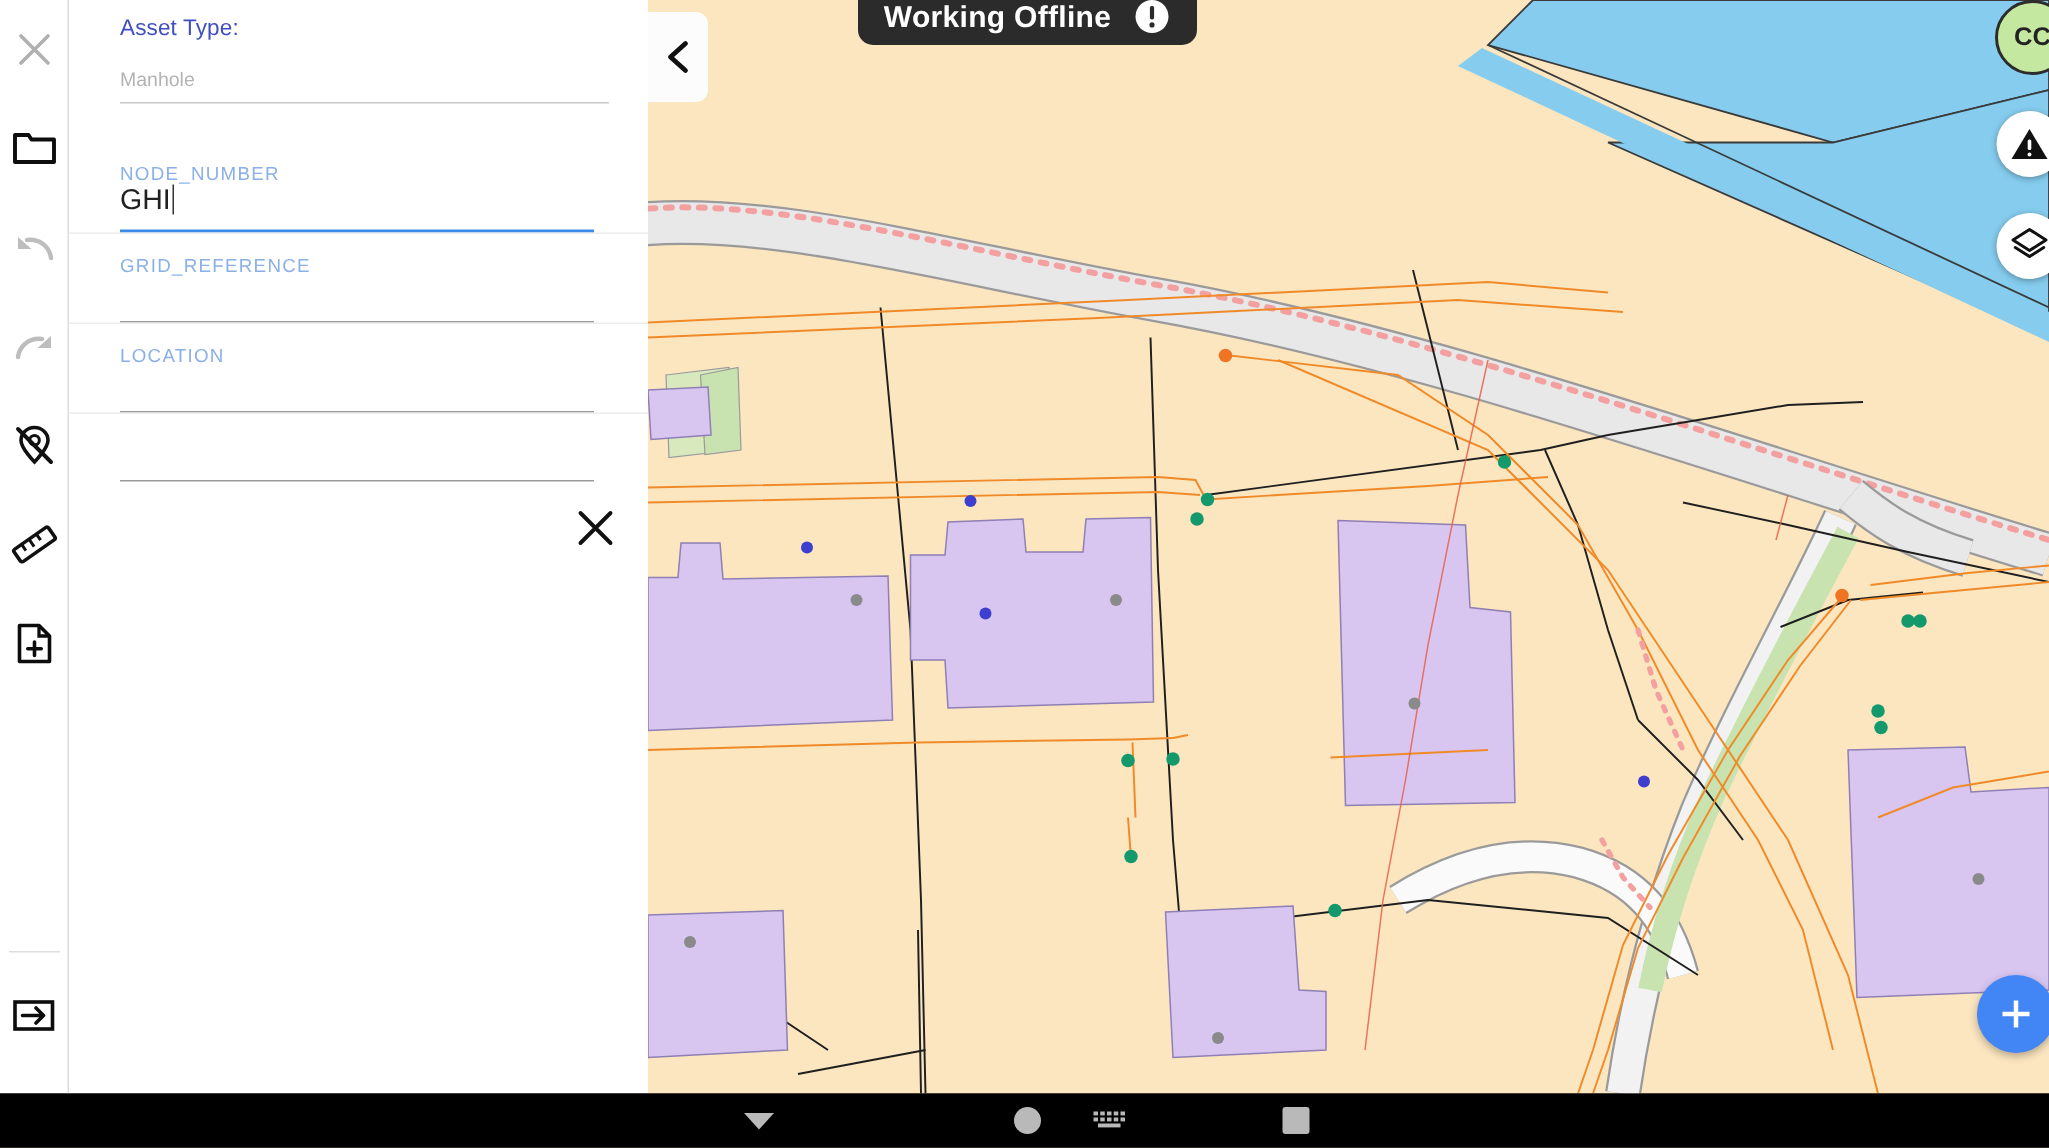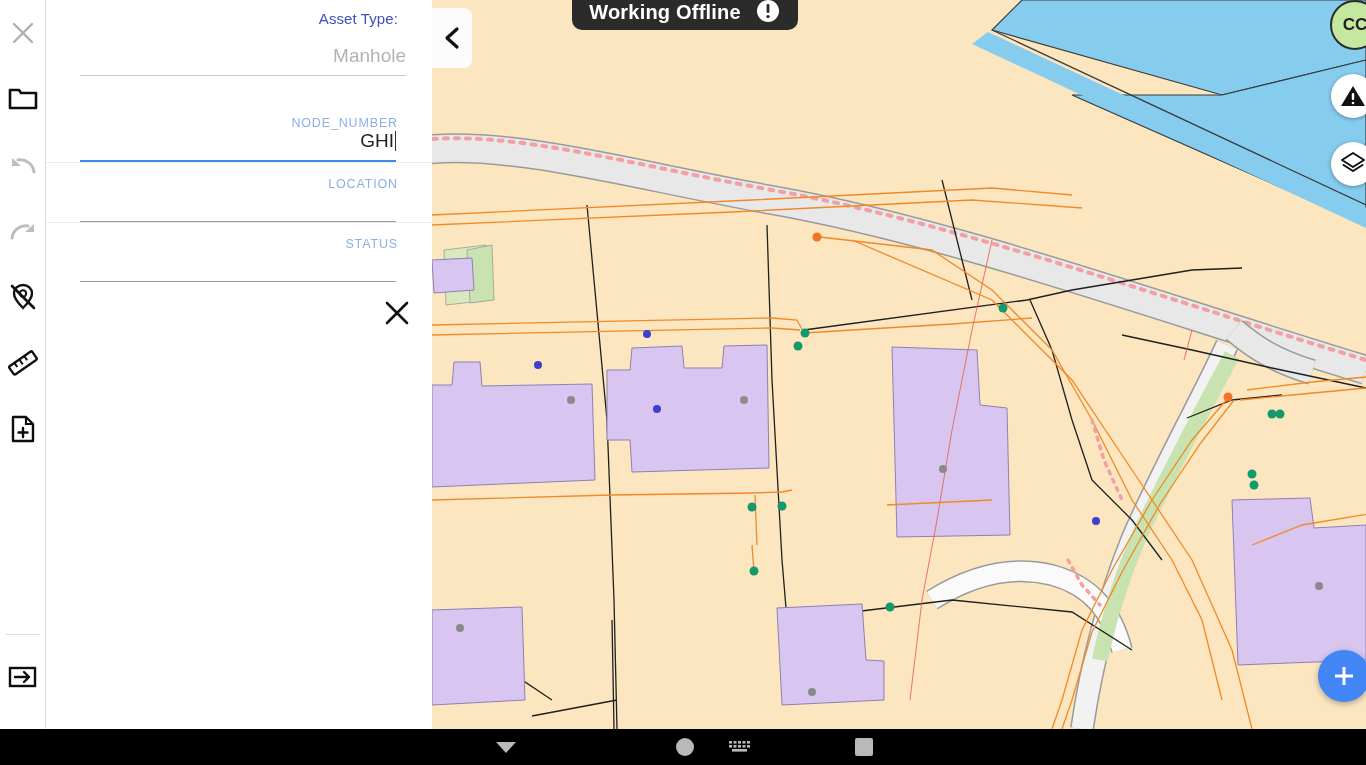--- a/index.html
+++ b/index.html
@@ -22,26 +22,26 @@
     display:flex; flex-direction:column; align-items:center;
   }
   .tool-btn { width:46px; height:66px; display:flex; align-items:center; justify-content:center; cursor:pointer; }
   .tool-divider { width:34px; height:1px; background:#ddd; margin:0 auto; }
 
   
   #form-panel {
     position:absolute; left:46px; top:0; width:386px; height:729px;
     background:#fff; overflow:hidden;
   }
-  #form-scroll { position:absolute; left:0; top:0; width:386px; height:729px;text-align:right; }
+  #form-scroll { position:absolute; left:0; top:0; width:386px; height:729px; }
 
   .asset-type-block { padding:10px 34px 0 34px; }
   .asset-type-label { color:#3f4fc0; font-size:15px; letter-spacing:.1px; }
   .asset-type-value {
-    margin-top:18px; font-size:19px; color:#b3b3b3;
+    margin-top:18px; font-size:13px; color:#b3b3b3;
     padding-bottom:8px; border-bottom:1px solid #c8c8c8; width:326px;
   }
 
   .field-row { padding:14px 34px 0 34px; border-top:1px solid #ececec; }
   .field-row.first { border-top:none; margin-top:26px; }
   .field-label { font-size:12.5px; color:#8ab0e8; letter-spacing:.85px; }
   .field-input {
     min-height:30px; font-size:19px; color:#222;
     padding-bottom:6px; width:316px; position:relative;
   }
@@ -316,31 +316,35 @@
         <div class="asset-type-label">Asset Type:</div>
         <div class="asset-type-value">Manhole</div>
       </div>
 
       <div class="field-row first">
         <div class="field-label">NODE_NUMBER</div>
         <div class="field-input"><span>GHI</span><span class="caret"></span></div>
         <div class="field-underline focused"></div>
       </div>
 
+      <div class="field-row">
+        <div class="field-label">GRID_REFERENCE</div>
+        <div class="field-input"></div>
+        <div class="field-underline"></div>
+      </div>
 
       <div class="field-row">
         <div class="field-label">LOCATION</div>
         <div class="field-input"></div>
         <div class="field-underline"></div>
       </div>
 
 
 
       <div class="field-row">
-        <div class="field-label">STATUS</div>
         <div class="field-input"></div>
         <div class="field-underline"></div>
       </div>
 
       <div class="close-row">
         <div id="panel-close-btn">
           <svg width="28" height="28" viewBox="0 0 28 28">
             <path d="M4 4 L24 24 M24 4 L4 24" stroke="#111" stroke-width="2.6" stroke-linecap="round"></path>
           </svg>
         </div>

